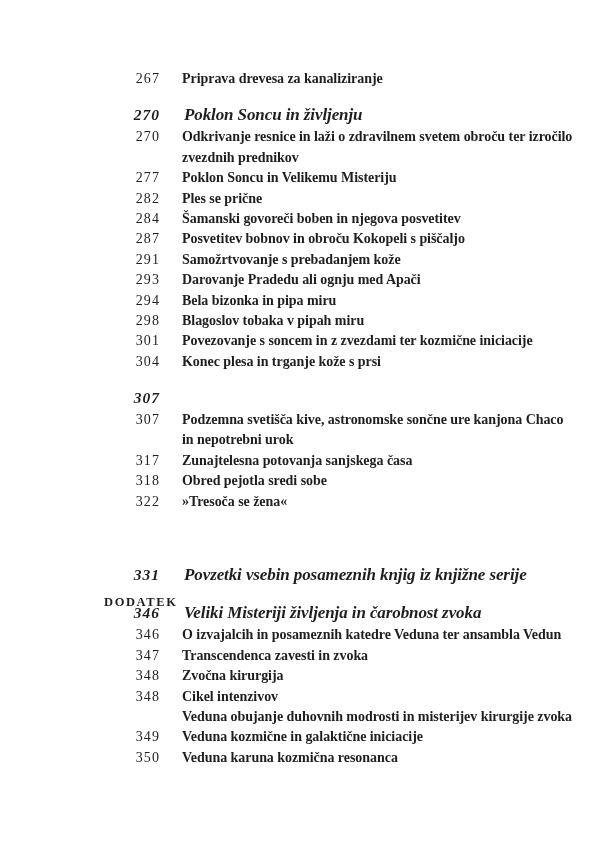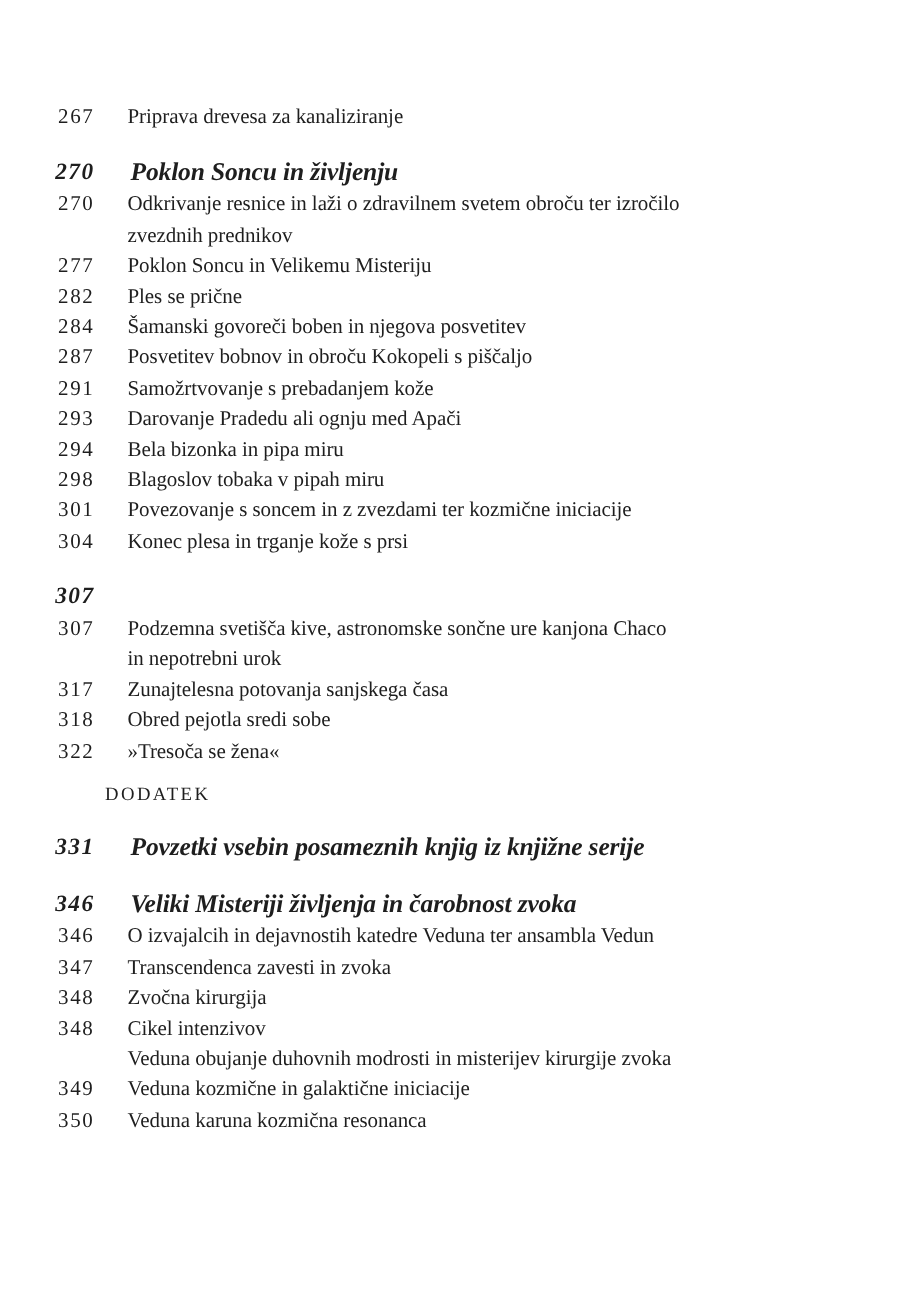--- a/index.html
+++ b/index.html
@@ -11,38 +11,40 @@
     position: relative;
     width: 610px;
     height: 868px;
     background: #ffffff;
     overflow: hidden;
     font-family: "Liberation Serif", "DejaVu Serif", serif;
     color: #1e1e1e;
   }
   .toc {
     padding-top: 69px;
+    padding-left: 97px;
   }
   .row {
     display: flex;
     height: 20.4px;
     line-height: 20.4px;
     font-size: 14px;
     white-space: nowrap;
     letter-spacing: -0.05px;
   }
   .num {
     flex: 0 0 63px;
     width: 63px;
     text-align: right;
     letter-spacing: 1.1px;
     font-size: 14px;
   }
   .txt {
     margin-left: 22px;
+    font-weight: bold;
   }
   
   .row.heading {
     margin-top: 14px;
     height: 24px;
     line-height: 24px;
     font-size: 17px;
     font-style: italic;
     font-weight: 700;
     letter-spacing: -0.1px;
@@ -53,21 +55,22 @@
   }
   .row.heading .txt {
     margin-left: 24px;
   }
   
   .row.cont .txt {
     margin-left: 22px;
   }
   
   .row.label {
-    margin-top: 7px;
+    margin-top: 17px;
+    flex-direction: column;
   }
   .row.label .txt {
     margin-left: 7px;
     font-size: 12.5px;
     letter-spacing: 1.6px;
   }
 </style>
 </head>
 <body>
 
@@ -168,21 +171,21 @@
         <span class="txt">Povzetki vsebin posameznih knjig iz knjižne serije</span>
       </div>
 
     <div class="row heading">
         <span class="num">346</span>
         <span class="txt">Veliki Misteriji življenja in čarobnost zvoka</span>
       </div>
 
     <div class="row entry">
         <span class="num">346</span>
-        <span class="txt">O izvajalcih in dejavnostih katedre Veduna ter ansambla Vedun</span>
+        <span class="txt">O izvajalcih in posameznih katedre Veduna ter ansambla Vedun</span>
       </div>
     <div class="row entry">
         <span class="num">347</span>
         <span class="txt">Transcendenca zavesti in zvoka</span>
       </div>
     <div class="row entry">
         <span class="num">348</span>
         <span class="txt">Zvočna kirurgija</span>
       </div>
     <div class="row entry">

